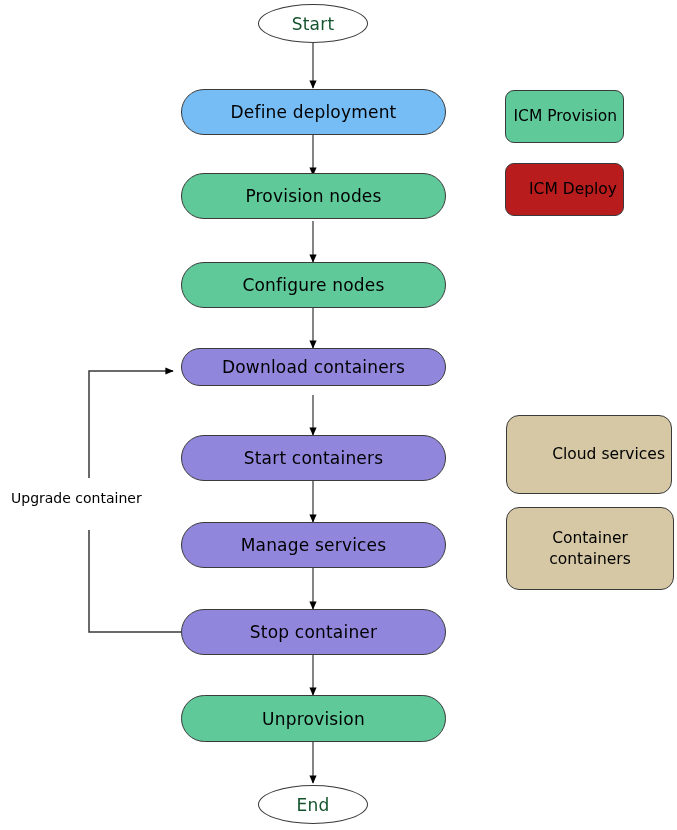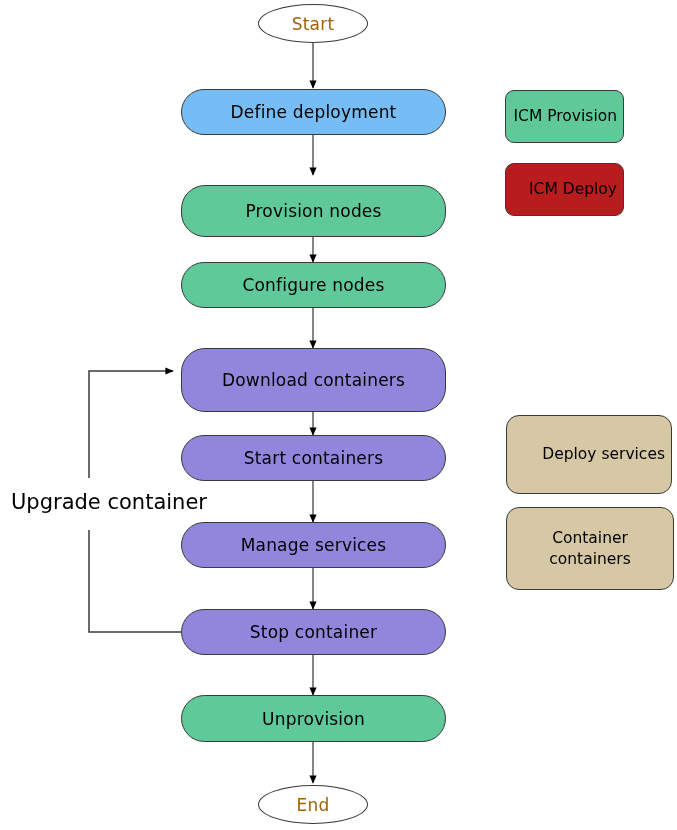--- a/index.html
+++ b/index.html
@@ -32,21 +32,21 @@
   .terminal {
     position: absolute;
     box-sizing: border-box;
     border: 1.2px solid #3a3a3a;
     border-radius: 50%;
     background: #ffffff;
     display: flex;
     align-items: center;
     justify-content: center;
     font-size: 17px;
-    color: #a16207;
+    color: #14532d;
     letter-spacing: 0.2px;
   }
 
   
   .node {
     position: absolute;
     box-sizing: border-box;
     border: 1.2px solid #3a3a3a;
     border-radius: 24px;
     display: flex;
@@ -76,21 +76,21 @@
     line-height: 1.32;
     padding: 0 6px;
   }
   .legend-box.green { background: #5fc99a; }
   .legend-box.purple{ background: #b91c1c; }
   .legend-box.tan   { background: #d6c8a4; border-radius: 13px; }
 
   
   .edge-label {
     position: absolute;
-    font-size: 21px;
+    font-size: 14px;
     color: #000000;
     white-space: nowrap;
   }
 </style>
 </head>
 <body>
 
 <div id="canvas">
 
   <svg id="edges" viewBox="0 0 677 830" width="677" height="830" xmlns="http://www.w3.org/2000/svg">
@@ -123,29 +123,29 @@
   </div>
 
   <div class="terminal" style="left:258px; top:785px; width:110px; height:39px;">
     <span>End</span>
   </div>
 
   <div class="node blue" style="left:181px; top:89px; width:265px; height:46px;">
     <span>Define deployment</span>
   </div>
 
-  <div class="node green" style="left:181px; top:185px; width:265px; height:52px;">
+  <div class="node green" style="left:181px; top:173px; width:265px; height:46px;">
     <span>Provision nodes</span>
   </div>
 
   <div class="node green" style="left:181px; top:262px; width:265px; height:46px;text-align:right;">
     <span>Configure nodes</span>
   </div>
 
-  <div class="node purple" style="left:181px; top:348px; width:265px; height:64px;">
+  <div class="node purple" style="left:181px; top:348px; width:265px; height:38px;">
     <span>Download containers</span>
   </div>
 
   <div class="node purple" style="left:181px; top:435px; width:265px; height:46px;">
     <span>Start containers</span>
   </div>
 
   <div class="node purple" style="left:181px; top:522px; width:265px; height:46px;">
     <span>Manage services</span>
   </div>
@@ -164,20 +164,20 @@
 
   <div class="legend-box green" style="left:505px; top:90px; width:119px; height:53px;">
     <span>ICM Provision</span>
   </div>
 
   <div class="legend-box purple" style="left:505px; top:163px; width:119px; height:53px;">
     <span>ICM Deploy</span>
   </div>
 
   <div class="legend-box tan" style="left:506px; top:415px; width:166px; height:79px;">
-    <span>Deploy services</span>
+    <span>Cloud services</span>
   </div>
 
   <div class="legend-box tan" style="left:506px; top:507px; width:168px; height:83px;">
     <span>Container containers</span>
   </div>
 
 </div>
 
 </body></html>

